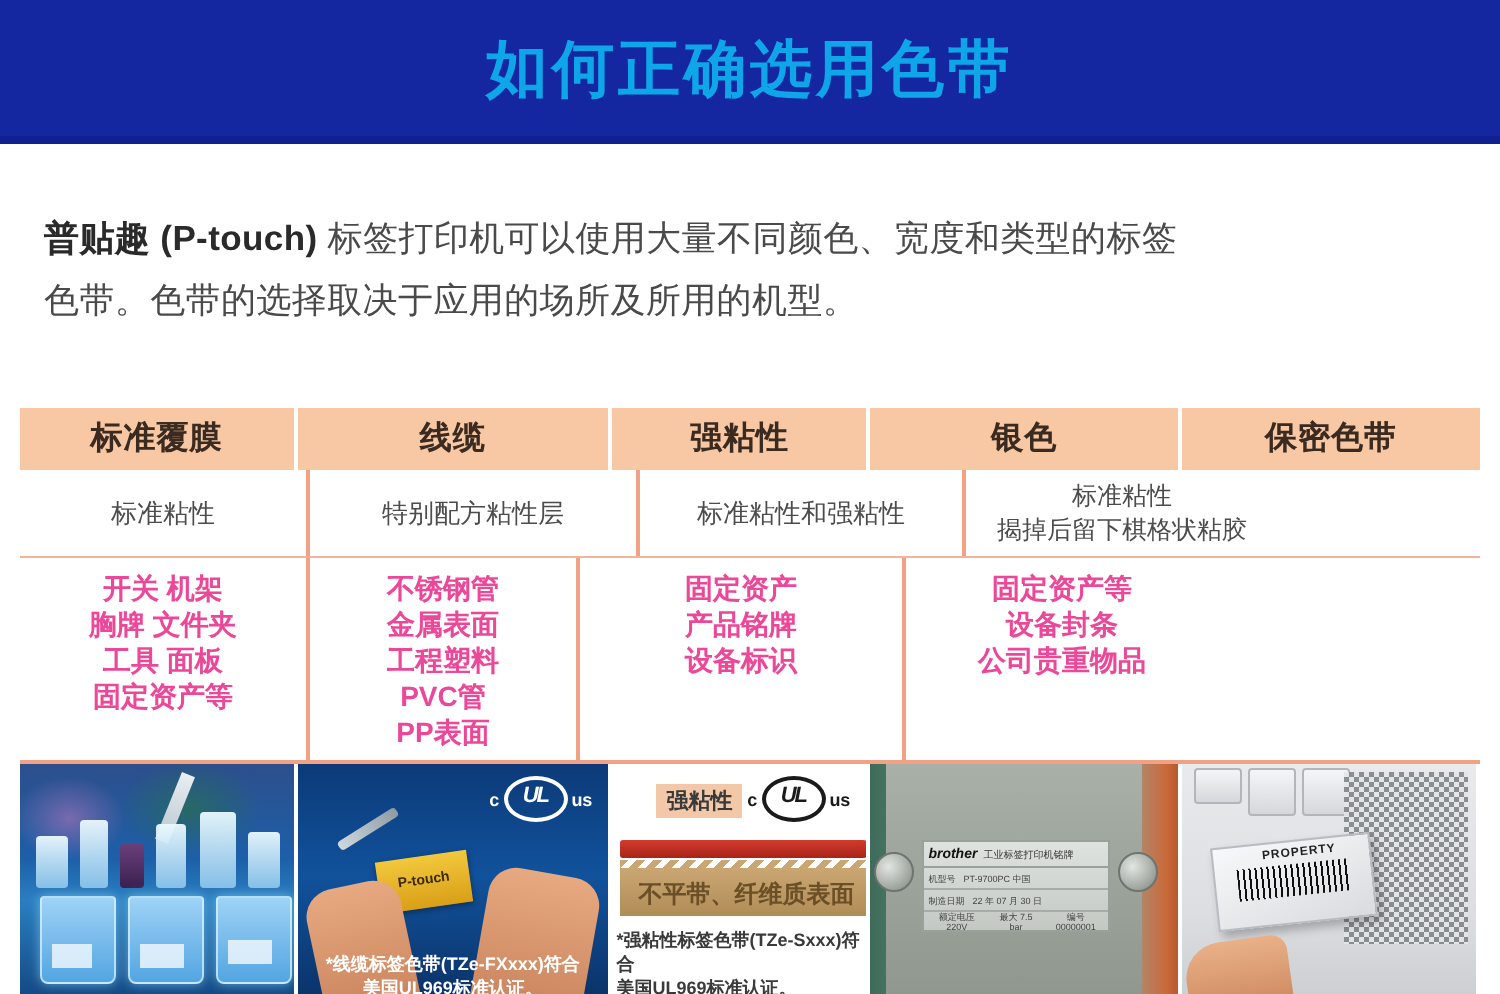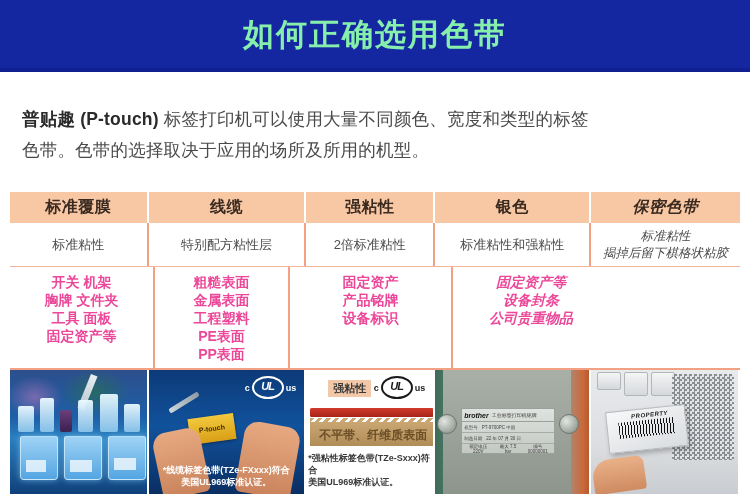--- a/index.html
+++ b/index.html
@@ -22,21 +22,21 @@
     width: 750px;
     height: 72px;
     background: #1427a0;
     border-bottom: 4px solid #102090;
     box-sizing: border-box;
     display: flex;
     align-items: center;
     justify-content: center;
   }
   .header-title {
-    color: #86efac;
+    color: #0ea5e9;
     font-size: 31px;
     font-weight: bold;
     letter-spacing: 2px;
     line-height: 1;
     white-space: nowrap;
   }
 
   
   .intro {
     position: absolute;
@@ -75,26 +75,27 @@
     justify-content: center;
     text-align: center;
   }
   .tcell:last-child { border-right: none; }
 
   
   .c1 { width: 145px; }
   .c2 { width: 165px; }
   .c3 { width: 135px; }
   .c4 { width: 163px; }
-  .c5 { width: 156px; font-style: italic; }
+  .c5 { width: 156px; }
 
   
   .row-head {
     height: 31px;
     background: #f8c8a4;
+    margin-top: 12px;
   }
   .row-head .tcell {
     border-right-color: #ffffff;
     font-size: 16px;
     font-weight: bold;
     color: #3a2a20;
     letter-spacing: 0.5px;
   }
 
   
@@ -450,47 +451,44 @@
     <div class="tcell c5">保密色带</div>
   </div>
 
   <div class="trow row-adh">
     <div class="tcell c1">
       <div>标准粘性</div>
     </div>
     <div class="tcell c2">
       <div>特别配方粘性层</div>
     </div>
-    <div class="tcell c3">
-      <div>2倍标准粘性</div>
-    </div>
     <div class="tcell c4">
       <div>标准粘性和强粘性</div>
     </div>
     <div class="tcell c5 two-line">
       <div>标准粘性</div>
       <div>揭掉后留下棋格状粘胶</div>
     </div>
   </div>
 
   <div class="trow row-uses">
     <div class="tcell c1">
       <div class="uses-list">
           <div>开关  机架</div>
           <div>胸牌  文件夹</div>
           <div>工具  面板</div>
           <div>固定资产等</div>
         </div>
     </div>
     <div class="tcell c3">
       <div class="uses-list">
-          <div>粗糙表面</div>
+          <div>不锈钢管</div>
           <div>金属表面</div>
           <div>工程塑料</div>
-          <div>PE表面</div>
+          <div>PVC管</div>
           <div>PP表面</div>
         </div>
     </div>
     <div class="tcell c4">
       <div class="uses-list">
           <div>固定资产</div>
           <div>产品铭牌</div>
           <div>设备标识</div>
         </div>
     </div>

